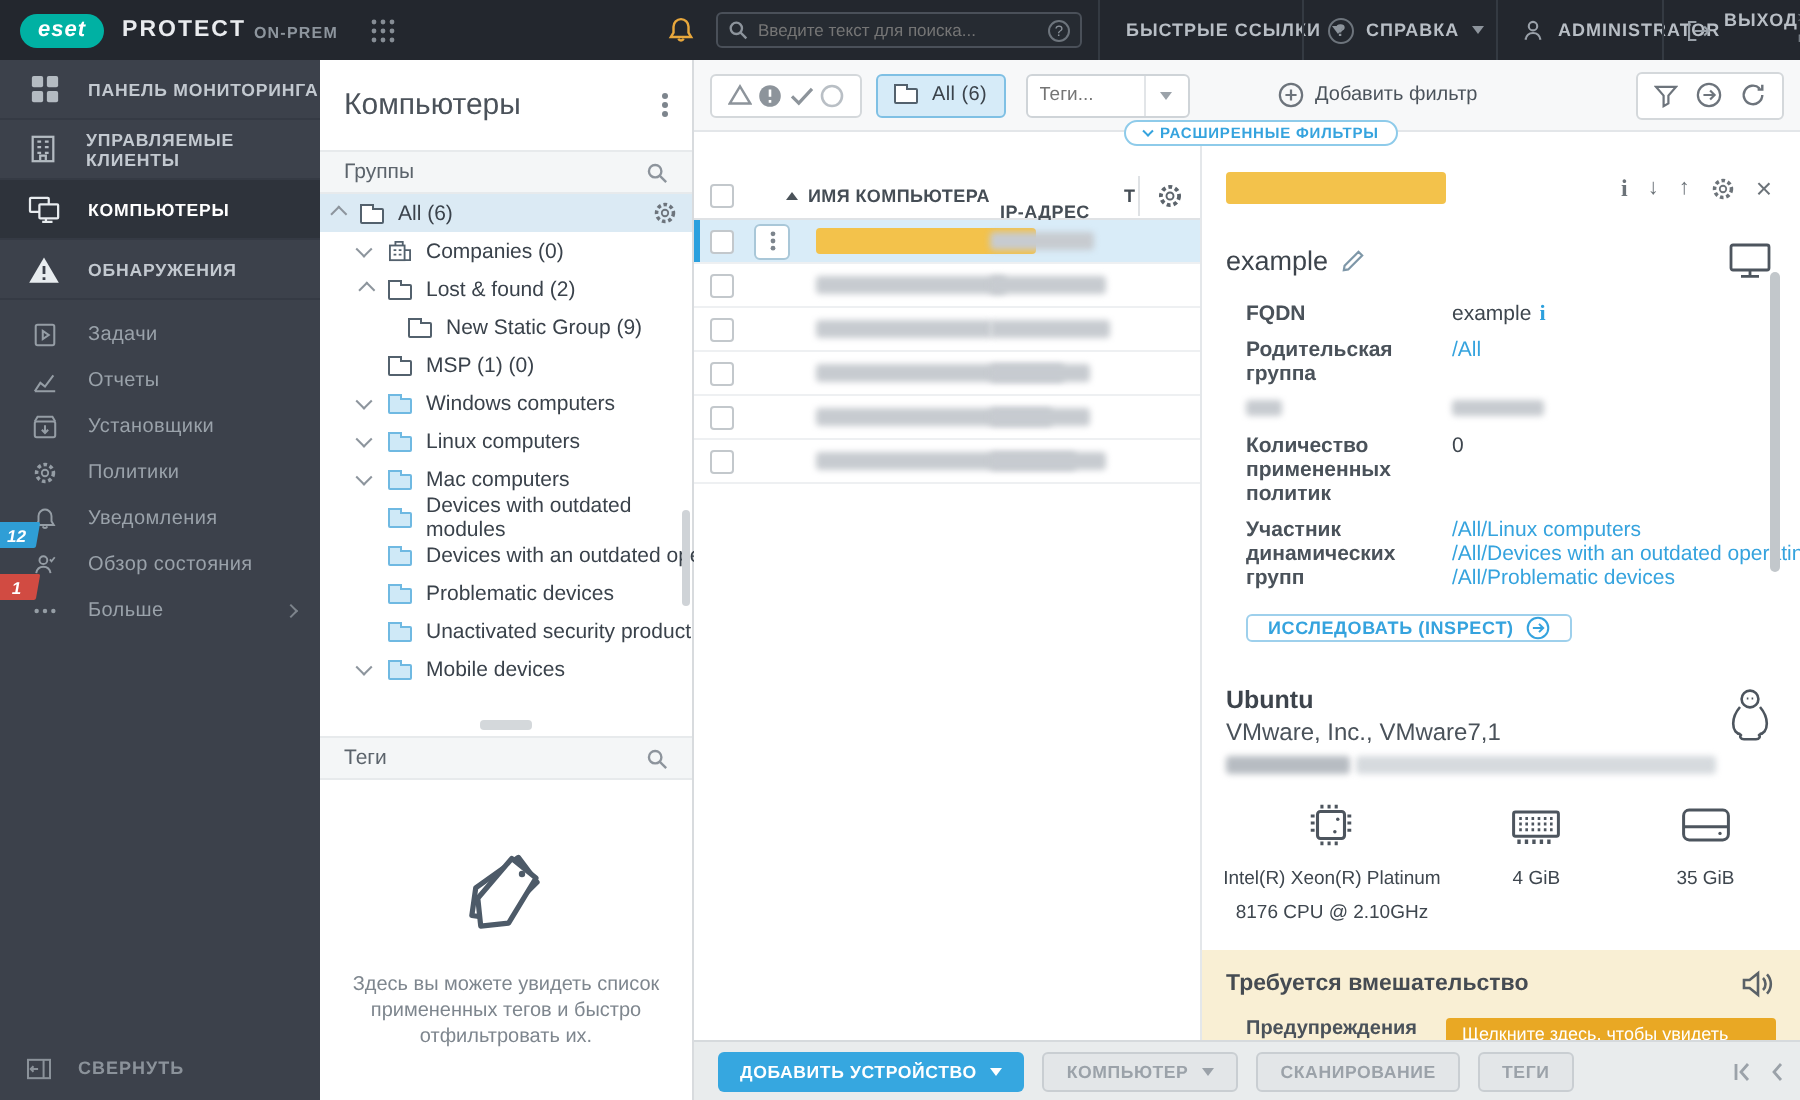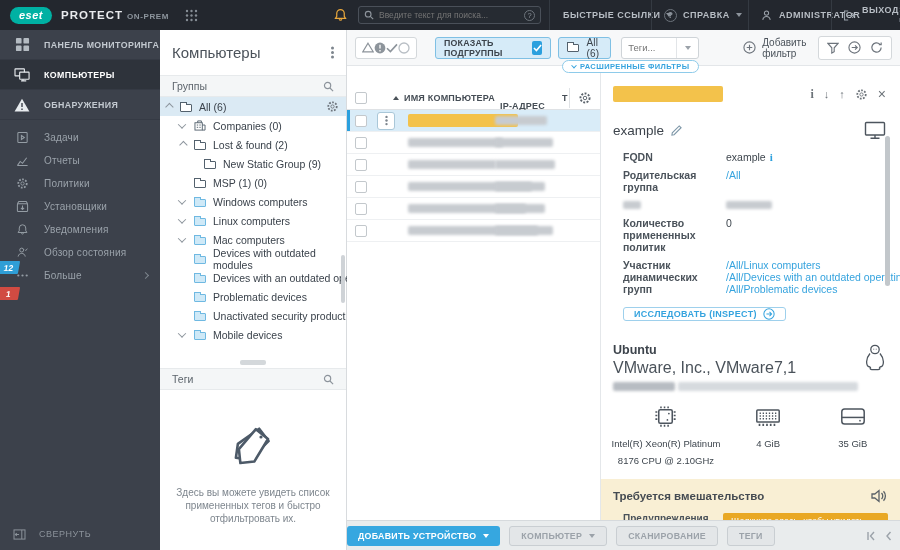--- a/index.html
+++ b/index.html
@@ -34,21 +34,21 @@
   .sb-item.active { background:#2e333b; }
   .sb-item.active .lb { color:#fff; }
   .sb-sec { height:23px; border-bottom:none; }
   .sb-sec .lb { font-size:10px; font-weight:400; letter-spacing:.2px; color:#9aa2aa; }
   .sb-group2 { margin-top:6px; }
   .chvr { width:5px; height:5px; border-right:1.3px solid #7d848c; border-bottom:1.3px solid #7d848c; transform:rotate(-45deg); margin-left:auto; margin-right:12px; }
   .badge { position:absolute; left:0; width:21px; height:13px; color:#fff; font-size:8.5px; font-weight:700; display:flex; align-items:center; justify-content:center; transform:skewX(-10deg) translateX(-2px); border-radius:1px; }
   .badge.blue { top:231px; background:#2f9ed6; }
   .badge.red { top:257px; background:#d14b42; }
   .sb-collapse { position:absolute; left:0; bottom:0; width:160px; height:32px; display:flex; align-items:center; cursor:pointer; }
-  .sb-collapse .lb { margin-left:13px; color:#8b929a; font-size:9px; font-weight:400; letter-spacing:.5px; }
+  .sb-collapse .lb { margin-left:13px; color:#8b929a; font-size:9px; font-weight:700; letter-spacing:.5px; }
   
   .gpanel { position:absolute; left:160px; top:30px; width:187px; height:520px; background:#fff; border-right:1px solid #d8dbde; }
   .gp-title { height:45px; display:flex; align-items:center; padding:0 12px; }
   .gp-title .t { font-size:15px; color:#4b525a; flex:1; }
   .sec-hdr { height:22px; background:#f4f6f7; border-top:1px solid #e7eaec; border-bottom:1px solid #e7eaec; display:flex; align-items:center; padding:0 12px; }
   .sec-hdr .t { flex:1; font-size:10.5px; color:#5c646c; }
   .trow { height:19px; display:flex; align-items:center; font-size:10.5px; color:#3a424b; position:relative; cursor:pointer; }
   .trow.sel { background:#dbeaf4; }
   .tchv { width:6px; height:6px; border-right:1.3px solid #8d959d; border-bottom:1.3px solid #8d959d; flex:none; margin-right:9px; }
   .tchv.down { transform:rotate(45deg) translate(-1px,-1px); }
@@ -104,34 +104,34 @@
   .d-name { margin:9px 14px 0 12px; display:flex; align-items:center; }
   .d-name .nm { font-size:13.5px; color:#3d444c; }
   .d-fields { margin:11px 12px 0 22px; display:grid; grid-template-columns:103px 1fr; row-gap:6px; font-size:10.5px; align-items:start; }
   .d-fields .fl { font-weight:700; color:#4a525a; line-height:12px; padding-right:8px; }
   .d-fields .fv { color:#3e464e; line-height:12px; }
   .link { color:#35a3de; }
   .info-i { font-family:"Liberation Serif",serif; font-weight:700; color:#2da0dd; font-size:11px; margin-left:4px; }
   .inspect-btn { margin:12px 0 0 22px; height:22px; width:fit-content; display:flex; align-items:center; gap:6px; padding:0 10px; border:1px solid #9ed0ec; border-radius:3px; background:#fff; color:#35a3de; font-size:9px; font-weight:700; letter-spacing:.3px; cursor:pointer; }
   .os-row { margin:9px 14px 0 12px; display:flex; }
   .os-name { font-size:12.5px; font-weight:700; color:#3d444c; }
-  .os-vendor { font-size:16px; color:#4a525a; margin-top:2px; }
+  .os-vendor { font-size:12px; color:#4a525a; margin-top:2px; }
   .os-blur { margin-top:5px; display:flex; gap:3px; }
   .hw-row { margin:12px 6px 0 6px; display:flex; }
   .hw-col { display:flex; flex-direction:column; align-items:center; }
   .hw-col .hl { margin-top:7px; font-size:9.5px; color:#3e464e; line-height:13px; text-align:center; }
   .attention { margin-top:12px; background:#f9efd4; padding:9px 12px 10px; }
   .att-title-row { display:flex; align-items:center; }
   .att-title { font-size:11.5px; font-weight:700; color:#454b52; flex:1; }
   .att-rows { margin:9px 0 0 10px; display:grid; grid-template-columns:100px 1fr; row-gap:5px; font-size:10px; align-items:start; }
   .att-rows .fl { font-weight:700; color:#4a525a; line-height:12px; padding-right:6px; }
   .warn-btn { background:#e9a824; color:#fff; font-size:9px; padding:3px 8px 4px; border-radius:2px; width:fit-content; cursor:pointer; }
   .d-scroll { position:absolute; right:10px; top:70px; width:5px; height:150px; background:#c2c7cb; border-radius:3px; }
   
-  .actionbar { position:absolute; left:0; bottom:0; right:0; height:30px; background:#e9eced; border-top:1px solid #d6dadd; display:flex; align-items:center; gap:9px; }
+  .actionbar { position:absolute; left:0; bottom:0; right:0; height:30px; background:#e9eced; border-top:1px solid #d6dadd; display:flex; align-items:center; padding-left:12px; gap:9px; }
   .ab-btn { height:20px; display:flex; align-items:center; gap:7px; padding:0 11px; border-radius:3px; font-size:8.8px; font-weight:700; letter-spacing:.3px; cursor:pointer; }
   .ab-btn.primary { background:#36a7e0; color:#fff; }
   .ab-btn.sec { background:#e3e6e8; border:1px solid #c9ced2; color:#9ba2a9; }
   .ab-pager { margin-left:auto; margin-right:8px; display:flex; gap:8px; align-items:center; }
   svg { display:block; }
 </style>
 </head>
 <body>
 
 <div class="screen">
@@ -218,20 +218,29 @@
       <span class="ic">
           <svg width="15" height="15" viewBox="0 0 16 16" fill="#b4bbc2">
             <rect x="1" y="1" width="6" height="6" rx="1"></rect>
             <rect x="9" y="1" width="6" height="6" rx="1"></rect>
             <rect x="1" y="9" width="6" height="6" rx="1"></rect>
             <rect x="9" y="9" width="6" height="6" rx="1"></rect>
           </svg>
         </span>
       <span class="lb">ПАНЕЛЬ МОНИТОРИНГА</span>
     </div>
+    <div class="sb-item">
+      <span class="ic">
+          <svg width="15" height="15" viewBox="0 0 16 16" fill="none" stroke="#b4bbc2" stroke-width="1.2">
+            <rect x="2.5" y="1.5" width="11" height="13"></rect>
+            <path d="M5 4h2M9 4h2M5 7h2M9 7h2M5 10h2M9 10h2M6.5 14v-2.5h3V14"></path>
+          </svg>
+        </span>
+      <span class="lb">УПРАВЛЯЕМЫЕ КЛИЕНТЫ</span>
+    </div>
     <div class="sb-item active">
       <span class="ic">
           <svg width="17" height="15" viewBox="0 0 18 16" fill="none" stroke="#e8ecef" stroke-width="1.2">
             <rect x="1" y="2" width="10" height="7.5" rx="0.5"></rect>
             <rect x="6" y="5.5" width="10" height="7.5" rx="0.5" fill="#2e333b"></rect>
             <path d="M9.5 13v1.8M7.5 14.8h5.5"></path>
           </svg>
         </span>
       <span class="lb">КОМПЬЮТЕРЫ</span>
     </div>
@@ -258,35 +267,35 @@
       <div class="sb-item sb-sec">
         <span class="ic">
             <svg width="13" height="13" viewBox="0 0 14 14" fill="none" stroke="#959da5" stroke-width="1.1">
               <path d="M1.5 12.5h11M1.5 12.5 4.5 8l2.5 2 4.5-6"></path>
             </svg>
           </span>
         <span class="lb">Отчеты</span>
       </div>
       <div class="sb-item sb-sec">
         <span class="ic">
+            <svg width="13" height="13" viewBox="0 0 14 14" fill="none" stroke="#959da5" stroke-width="1.1">
+              <rect x="1.5" y="4" width="11" height="8.5" rx="1"></rect>
+              <path d="M1.5 4 3 1.5h8L12.5 4M7 6v4M5.3 8.5 7 10.2 8.7 8.5"></path>
+            </svg>
+          </span>
+        <span class="lb">Установщики</span>
+      </div>
+      <div class="sb-item sb-sec">
+        <span class="ic">
             <svg width="13" height="13" viewBox="0 0 16 16" fill="none">
               <circle cx="8" cy="8" r="5.2" stroke="#959da5" stroke-width="2.2" stroke-dasharray="2.2 1.7"></circle>
               <circle cx="8" cy="8" r="2" stroke="#959da5" stroke-width="1.1"></circle>
             </svg>
           </span>
         <span class="lb">Политики</span>
-      </div>
-      <div class="sb-item sb-sec">
-        <span class="ic">
-            <svg width="13" height="13" viewBox="0 0 14 14" fill="none" stroke="#959da5" stroke-width="1.1">
-              <rect x="1.5" y="4" width="11" height="8.5" rx="1"></rect>
-              <path d="M1.5 4 3 1.5h8L12.5 4M7 6v4M5.3 8.5 7 10.2 8.7 8.5"></path>
-            </svg>
-          </span>
-        <span class="lb">Установщики</span>
       </div>
       <div class="sb-item sb-sec">
         <span class="ic">
             <svg width="13" height="13" viewBox="0 0 16 16" fill="none" stroke="#959da5" stroke-width="1.2">
               <path d="M8 2.2a4 4 0 0 1 4 4v3.2l1.4 2.3H2.6L4 9.4V6.2a4 4 0 0 1 4-4z"></path>
               <path d="M6.6 12.6a1.5 1.5 0 0 0 2.8 0"></path>
             </svg>
           </span>
         <span class="lb">Уведомления</span>
       </div>
@@ -461,28 +470,20 @@
               <path d="M1 5.2 4.4 8.6 11 1.4"></path>
             </svg>
           </span>
         <span>
             <svg width="12" height="12" viewBox="0 0 12 12">
               <circle cx="6" cy="6" r="5" fill="none" stroke="#b9bfc5" stroke-width="1.3"></circle>
             </svg>
           </span>
       </div>
 
-      <div class="chip" style="margin-left:18px;">
-        <span class="lb">ПОКАЗАТЬ ПОДГРУППЫ</span>
-        <span class="cbx-on">
-            <svg width="9" height="8" viewBox="0 0 10 9" fill="none" stroke="#fff" stroke-width="1.8">
-              <path d="M1 4.5 3.8 7.3 9 1.2"></path>
-            </svg>
-          </span>
-      </div>
 
       <div class="chip" style="margin-left:7px;">
         <span class="folder" style="margin:0;"></span>
         <span class="lb" style="font-weight:400; font-size:10px;">All (6)</span>
       </div>
 
       <div class="tl-tags">
         <input placeholder="Теги..." style="">
         <span class="dd">
             <span class="tri g"></span>

